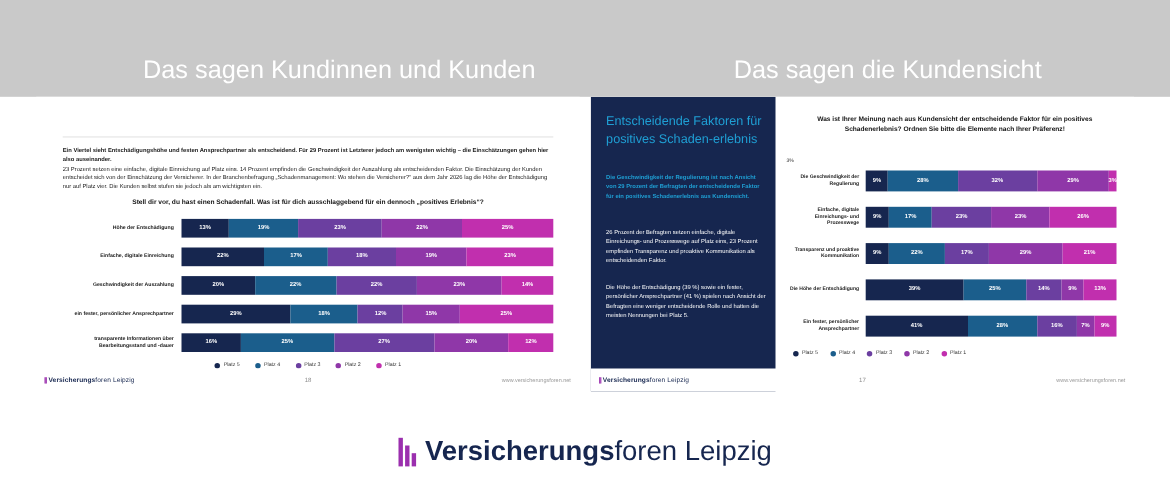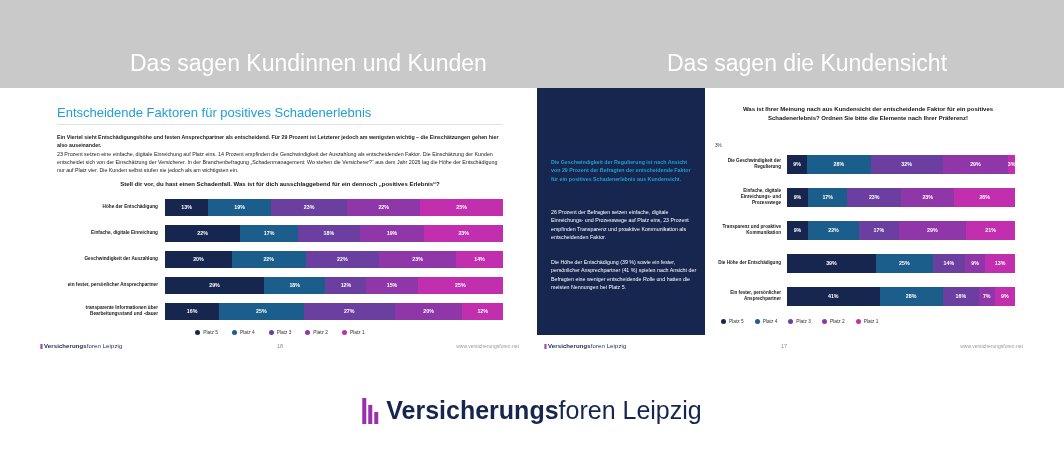--- a/index.html
+++ b/index.html
@@ -132,21 +132,20 @@
   .logo-text span { font-weight: 400; }
 </style>
 </head>
 <body>
 
 <div class="top-band"></div>
 <div class="headline left">Das sagen Kundinnen und Kunden</div>
 <div class="headline right">Das sagen die Kundensicht</div>
 
 <div class="slide left">
-  <div class="l-title">Entscheidende Faktoren für positives Schadenerlebnis</div>
   <div class="l-rule"></div>
   <div class="l-para p1">Ein Viertel sieht Entschädigungshöhe und festen Ansprechpartner als entscheidend. Für 29 Prozent ist Letzterer jedoch am wenigsten wichtig – die Einschätzungen gehen hier also auseinander.</div>
   <div class="l-para p2">23 Prozent setzen eine einfache, digitale Einreichung auf Platz eins. 14 Prozent empfinden die Geschwindigkeit der Auszahlung als entscheidenden Faktor. Die Einschätzung der Kunden entscheidet sich von der Einschätzung der Versicherer. In der Branchenbefragung „Schadenmanagement: Wo stehen die Versicherer?“ aus dem Jahr 2026 lag die Höhe der Entschädigung nur auf Platz vier. Die Kunden selbst stufen sie jedoch als am wichtigsten ein.</div>
   <div class="l-question">Stell dir vor, du hast einen Schadenfall. Was ist für dich ausschlaggebend für ein dennoch „positives Erlebnis“?</div>
 
   <div class="chart-left" id="chart-left">
       <div class="row">
         <div class="row-label">Höhe der Entschädigung</div>
         <div class="bar">
           <div class="seg" style="background: rgb(22, 38, 79); width: 12.7451%;">13%</div>
@@ -224,20 +223,21 @@
     <div class="footer-logo">
       <span class="bars">|||</span><b>Versicherungs</b><span class="thin">foren Leipzig</span>
     </div>
     <div class="footer-page">18</div>
     <div class="footer-url">www.versicherungsforen.net</div>
   </div>
 </div>
 
 <div class="slide right">
   <div class="r-left-col"></div>
+  <div class="r-title">Entscheidende Faktoren für positives Schaden-erlebnis</div>
   <div class="r-body b1">Die Geschwindigkeit der Regulierung ist nach Ansicht von 29 Prozent der Befragten der entscheidende Faktor für ein positives Schadenerlebnis aus Kundensicht.</div>
   <div class="r-body b2">26 Prozent der Befragten setzen einfache, digitale Einreichungs- und Prozesswege auf Platz eins, 23 Prozent empfinden Transparenz und proaktive Kommunikation als entscheidenden Faktor.</div>
   <div class="r-body b3">Die Höhe der Entschädigung (39 %) sowie ein fester, persönlicher Ansprechpartner (41 %) spielen nach Ansicht der Befragten eine weniger entscheidende Rolle und hatten die meisten Nennungen bei Platz 5.</div>
 
   <div class="r-question">Was ist Ihrer Meinung nach aus Kundensicht der entscheidende Faktor für ein positives Schadenerlebnis? Ordnen Sie bitte die Elemente nach Ihrer Präferenz!</div>
   <div class="r-topnote">3%</div>
 
   <div class="chart-right" id="chart-right">
       <div class="row-r">
         <div class="row-label-r">Die Geschwindigkeit der Regulierung</div>

